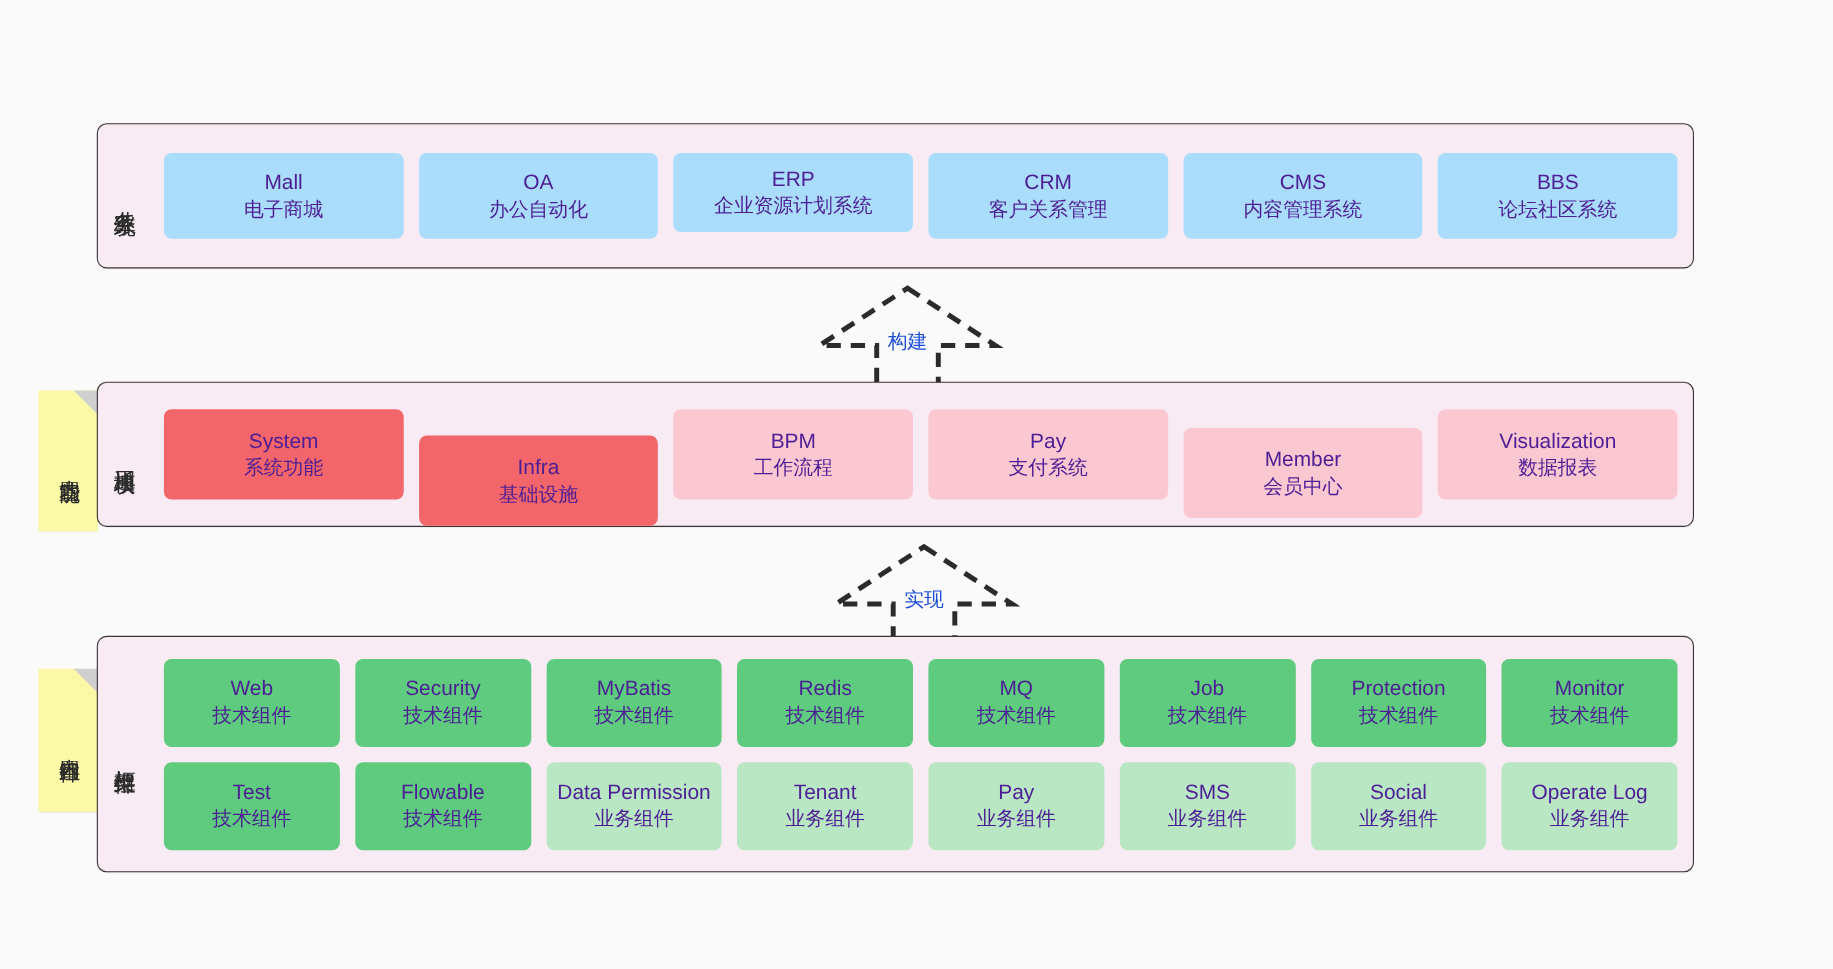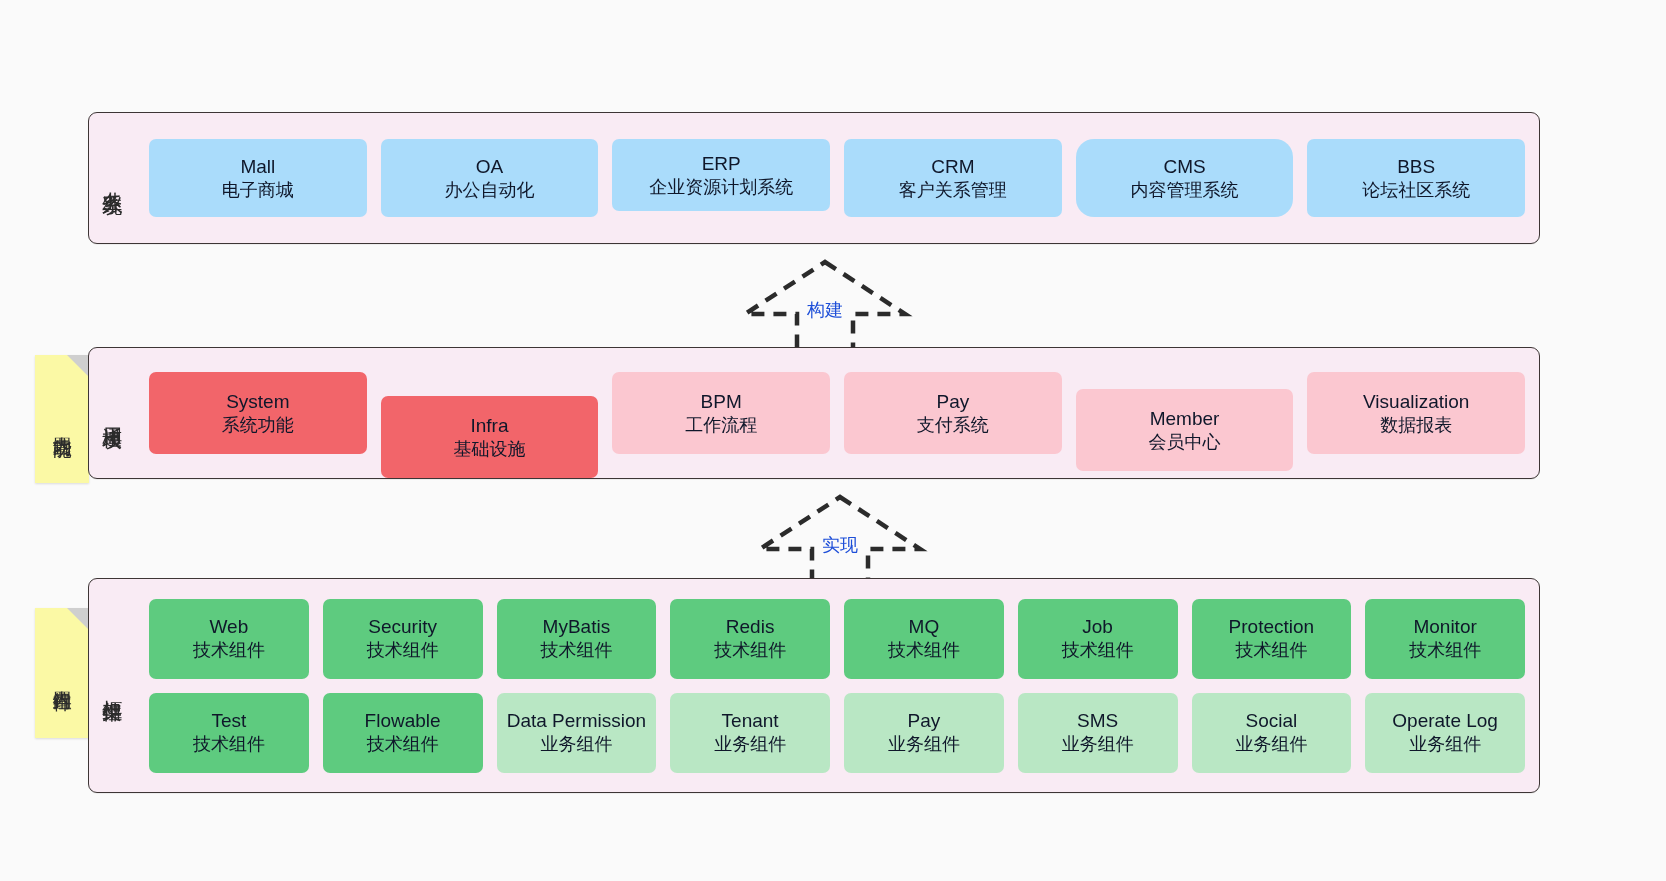--- a/index.html
+++ b/index.html
@@ -63,21 +63,21 @@
   
   .card {
     flex: 1 1 0;
     min-width: 0;
     border-radius: 7px;
     display: flex;
     flex-direction: column;
     align-items: center;
     justify-content: center;
     text-align: center;
-    color: #0f172a;
+    color: #4c1d95;
     line-height: 1.26;
     padding: 4px 6px;
   }
   .card .t1 { font-size: 19px; }
   .card .t2 { font-size: 18px; }
 
   .card.blue        { background: #aadcfb; }
   .card.red         { background: #f2656a; }
   .card.pink        { background: #fbc7d0; }
   .card.green       { background: #5ecb7f; }
@@ -146,21 +146,21 @@
             <div class="t2">办公自动化</div>
           </div>
           <div class="card blue" style="height: 72px;">
             <div class="t1">ERP</div>
             <div class="t2">企业资源计划系统</div>
           </div>
           <div class="card blue" style="height: 78px;">
             <div class="t1">CRM</div>
             <div class="t2">客户关系管理</div>
           </div>
-          <div class="card blue" style="height: 78px; border-radius: 18px;">
+          <div class="card blue" style="height: 78px;">
             <div class="t1">CMS</div>
             <div class="t2">内容管理系统</div>
           </div>
           <div class="card blue" style="height: 78px;">
             <div class="t1">BBS</div>
             <div class="t2">论坛社区系统</div>
           </div>
         </div>
     </div>
   </div>

